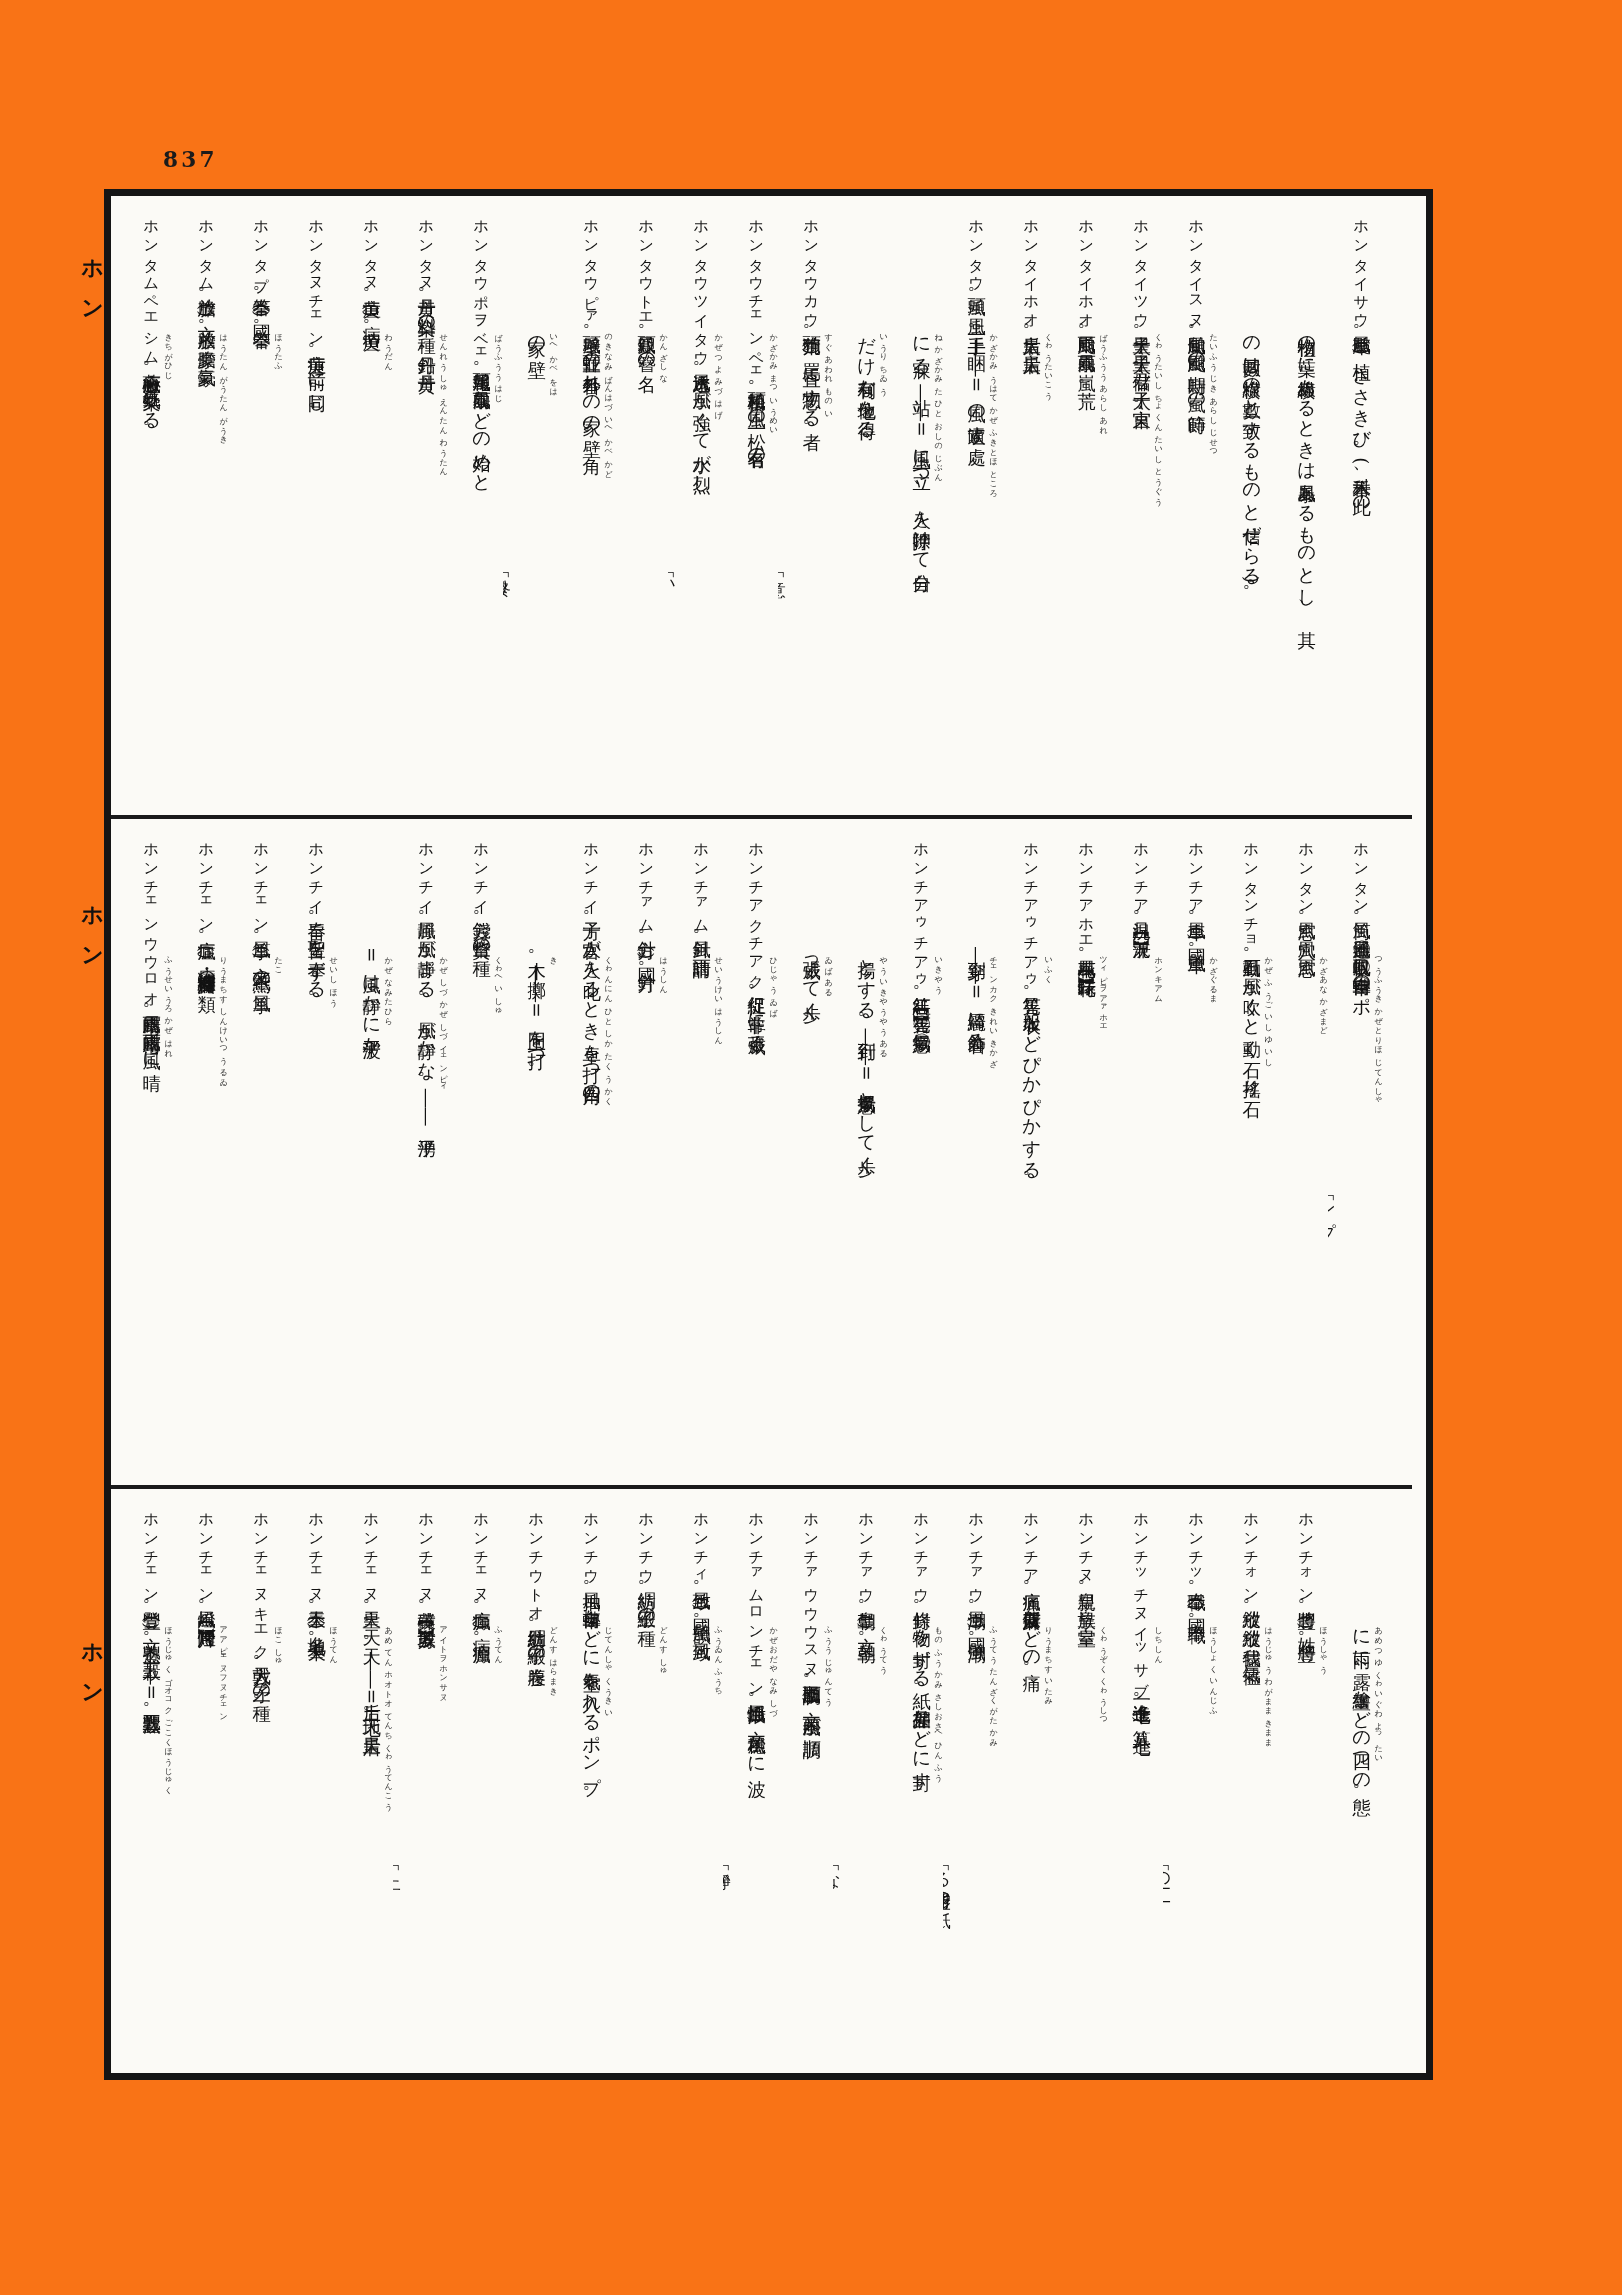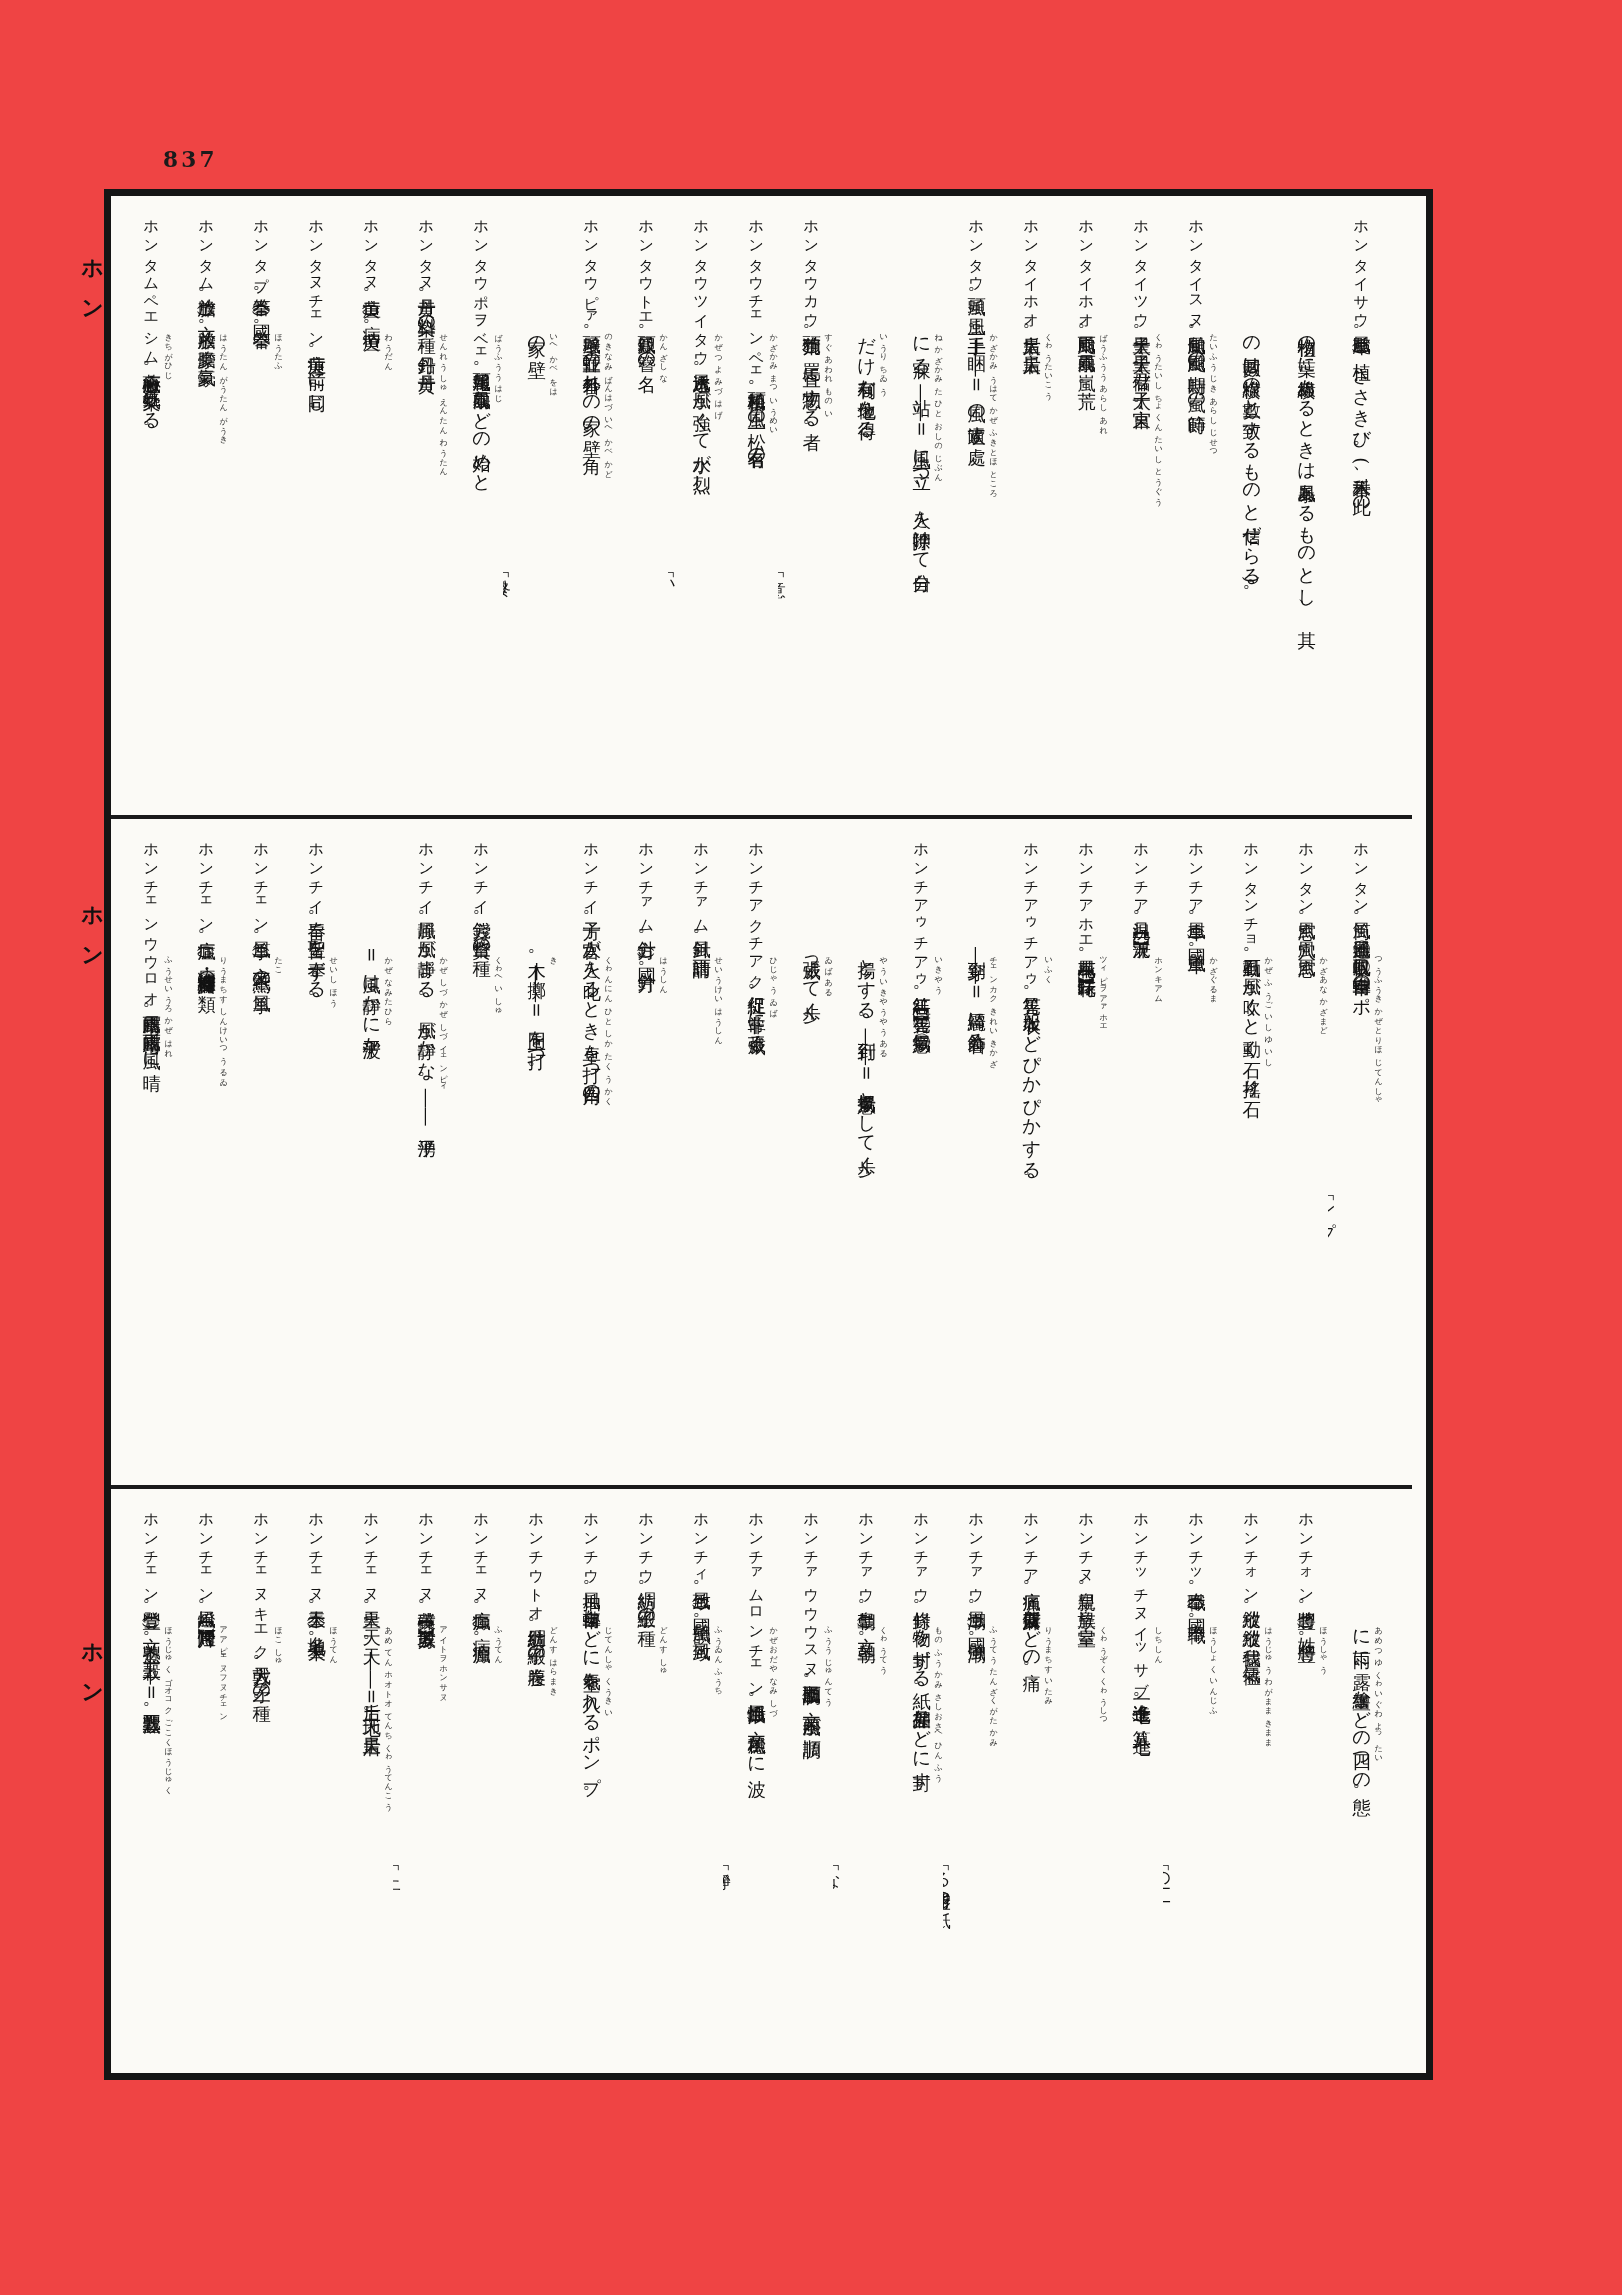--- a/index.html
+++ b/index.html
@@ -1,19 +1,19 @@
 <!DOCTYPE html>
 <html style="font-size:8.7px"><head>
 <meta charset="utf-8">
 <title>837</title>
 <style>
   html,body{margin:0;padding:0;}
   body{width:1623px;height:2295px;background:#e9e7e1;position:relative;
        font-family:"DejaVu Serif","Liberation Serif",serif;color:#131313;}
-  .page{position:absolute;inset:0;background:#ef4444;overflow:hidden;}
+  .page{position:absolute;inset:0;background:#f97316;overflow:hidden;}
   .pageno{position:absolute;top:147px;left:163px;font-size:21.6px;letter-spacing:3.2px;
           font-weight:bold;color:#1b1b1b;}
   .mlabel{position:absolute;left:78px;writing-mode:vertical-rl;text-orientation:upright;
           font-size:21.6px;letter-spacing:16px;color:#111;font-weight:bold;}
   #ml0{top:244px;} #ml1{top:891px;} #ml2{top:1628px;}
   .box{position:absolute;left:104px;top:189px;width:1329px;height:1891px;
        box-sizing:border-box;border:7px solid #151515;background:#fbfaf6;}
   .band{writing-mode:vertical-rl;text-orientation:mixed;box-sizing:border-box;
         padding:14px 29px 4.3px 6.5px;overflow:hidden;white-space:normal;}
   .band-sep{border-bottom:4.9px solid #1a1a1a;}

